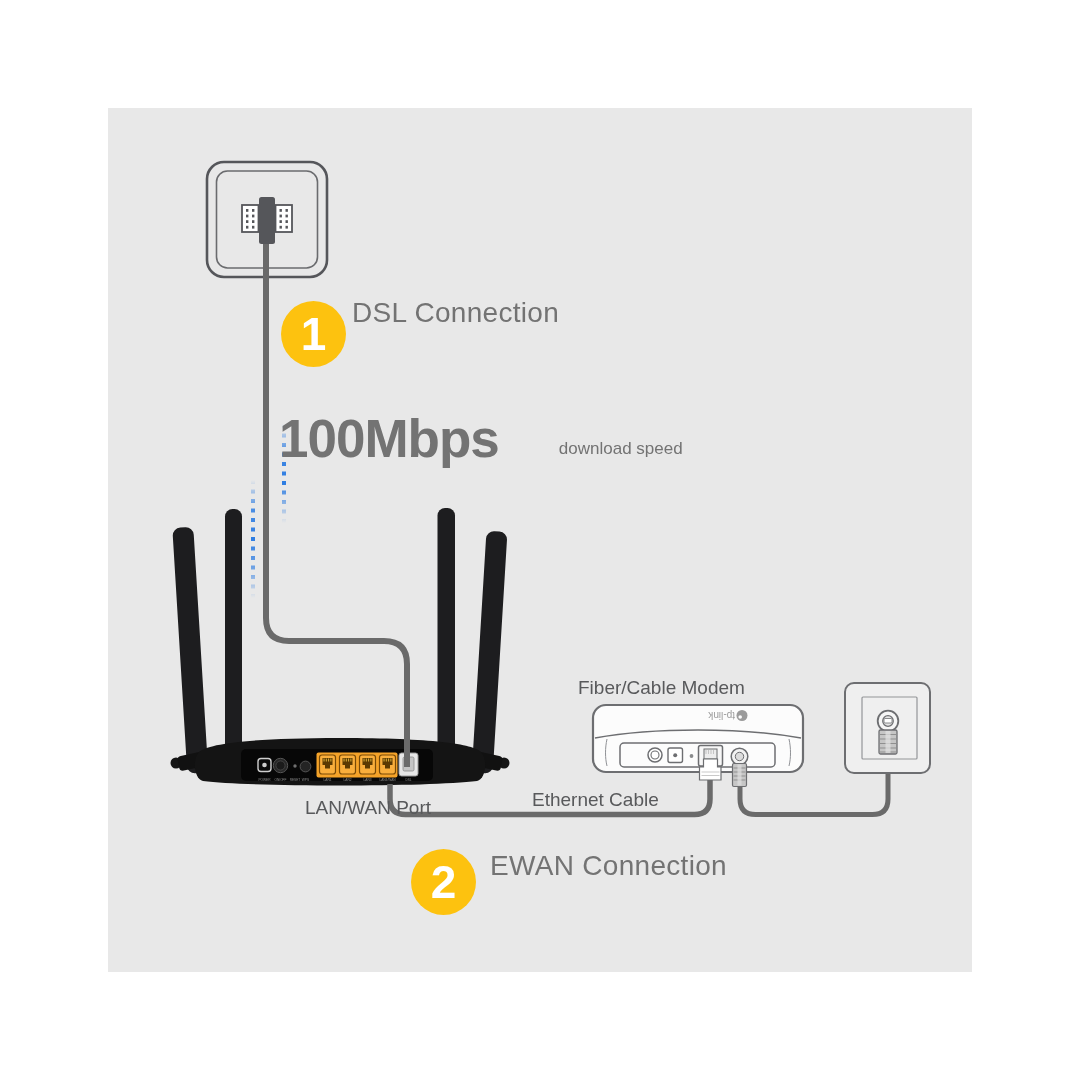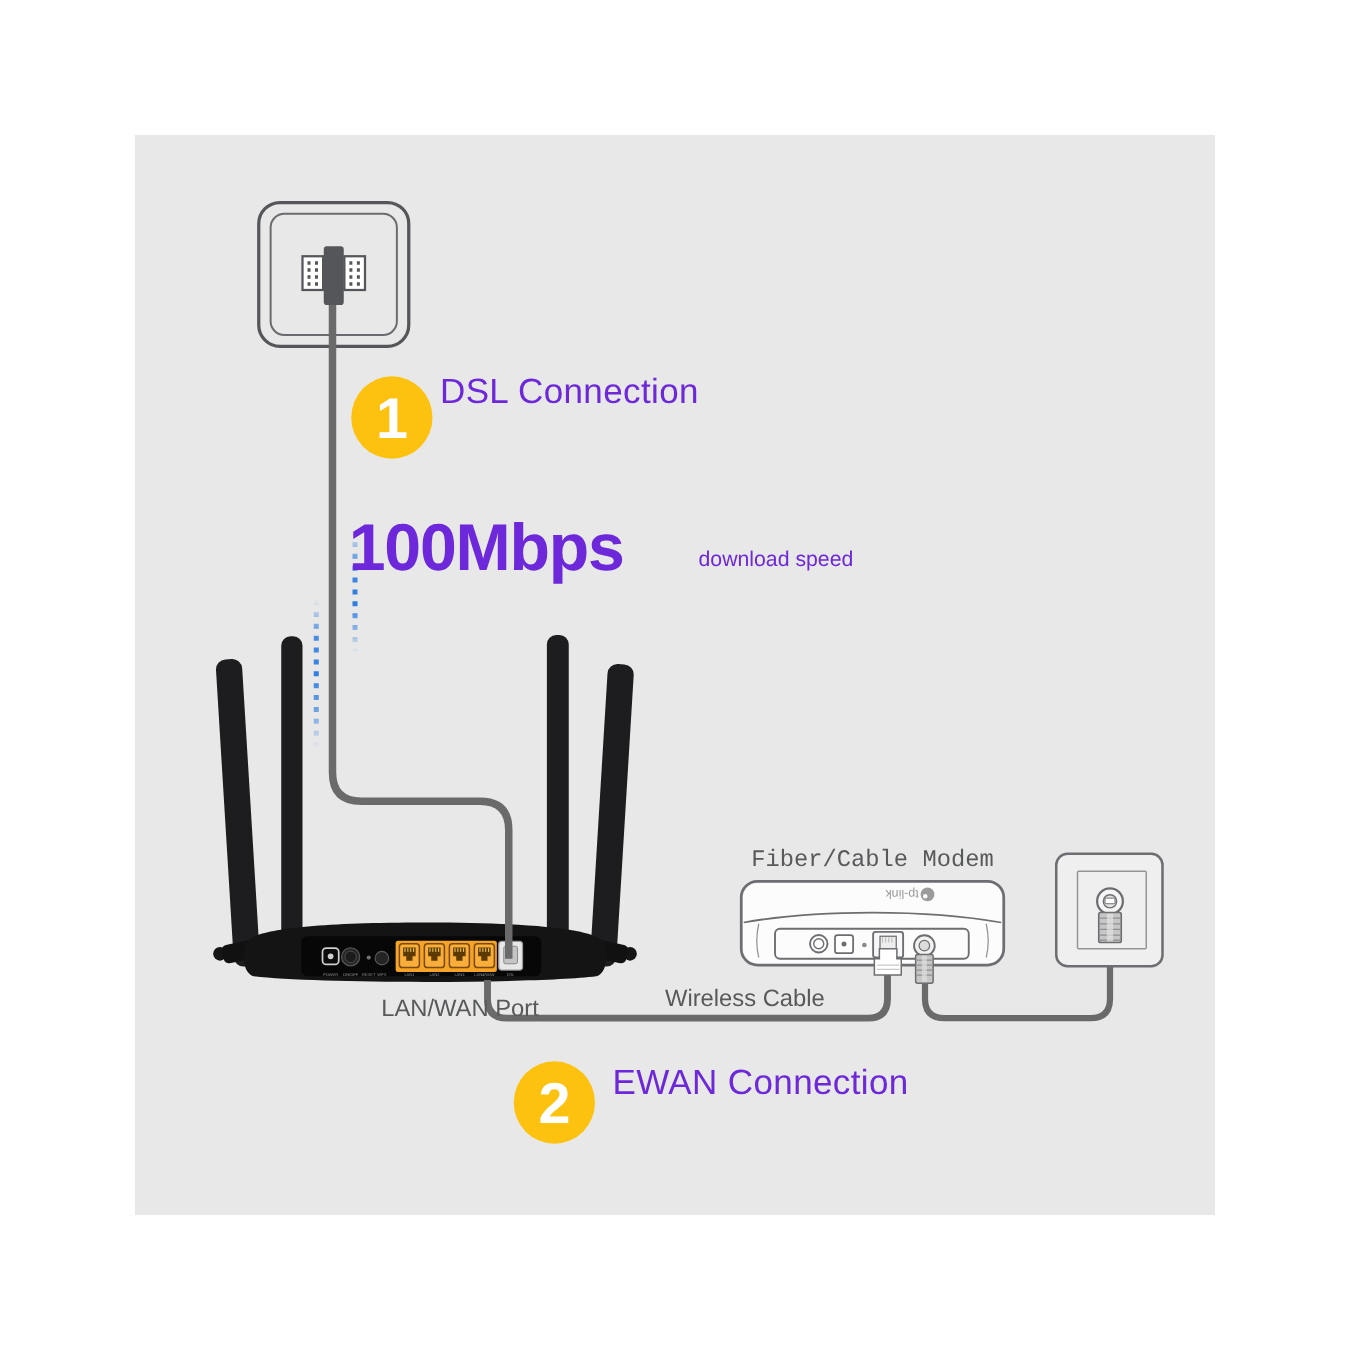--- a/index.html
+++ b/index.html
@@ -7,33 +7,33 @@
     width:1080px;height:1080px;background:#FFFFFF;
     font-family:"Liberation Sans",sans-serif;position:relative;overflow:hidden;
   }
   .canvas{
     position:absolute;left:108px;top:108px;width:864px;height:864px;
     background:#E8E8E8;overflow:hidden;
   }
   .gfx{position:absolute;left:0;top:0;width:864px;height:864px;}
   .overlay{position:absolute;left:0;top:0;width:864px;height:864px;pointer-events:none;}
   .abs{position:absolute;white-space:nowrap;}
-  .teal{color:#6d28d9;}
+  .teal{color:#737373;}
   .step-sub{font-size:28px;letter-spacing:.3px;line-height:1.1;}
   .step-title{font-size:40px;font-weight:bold;letter-spacing:-.5px;line-height:1.1;}
   .badge{
     width:65px;height:66px;border-radius:50%;background:#FDC20F;
     display:flex;align-items:center;justify-content:center;
     color:#FFFFFF;font-size:46px;font-weight:bold;
   }
   .speed-row{display:flex;align-items:baseline;gap:16px;}
   .speed-value{font-size:53px;font-weight:bold;letter-spacing:-1px;line-height:1;}
   .speed-caption{font-size:17px;position:relative;top:-3px;margin-left:44px;}
   .dev-label{font-size:19px;color:#58595B;line-height:1.1;}
-  .center{text-align:center;font-family:Liberation Mono, monospace;}
+  .center{text-align:left;}
 </style>
 </head>
 <body>
 
 <div class="canvas">
 
   <svg class="gfx" viewBox="0 0 864 864" aria-hidden="true">
     <defs>
       <linearGradient id="fadeL" x1="0" y1="372" x2="0" y2="490" gradientUnits="userSpaceOnUse">
         <stop offset="0" stop-color="#2E7DE2" stop-opacity="0"></stop>
@@ -209,21 +209,21 @@
     </div>
     <div class="abs teal step-sub" style="left:244px;top:190px;">DSL Connection</div>
 
     <div class="abs speed-row teal" style="left:171px;top:304px;text-align:right;">
       <span class="speed-value">100Mbps</span>
       <span class="speed-caption">download speed</span>
     </div>
 
     <div class="abs dev-label center" style="left:470px;top:570px;width:240px;">Fiber/Cable Modem</div>
     <div class="abs dev-label" style="left:161px;top:690px;margin-left:36px;">LAN/WAN Port</div>
-    <div class="abs dev-label" style="left:424px;top:682px;">Wireless Cable</div>
+    <div class="abs dev-label" style="left:424px;top:682px;">Ethernet Cable</div>
 
     <div class="abs badge" style="left:303px;top:741px;">
       <span>2</span>
     </div>
     <div class="abs teal step-sub" style="left:382px;top:743px;">EWAN Connection</div>
 
   </div>
 </div>
 
 </body></html>

